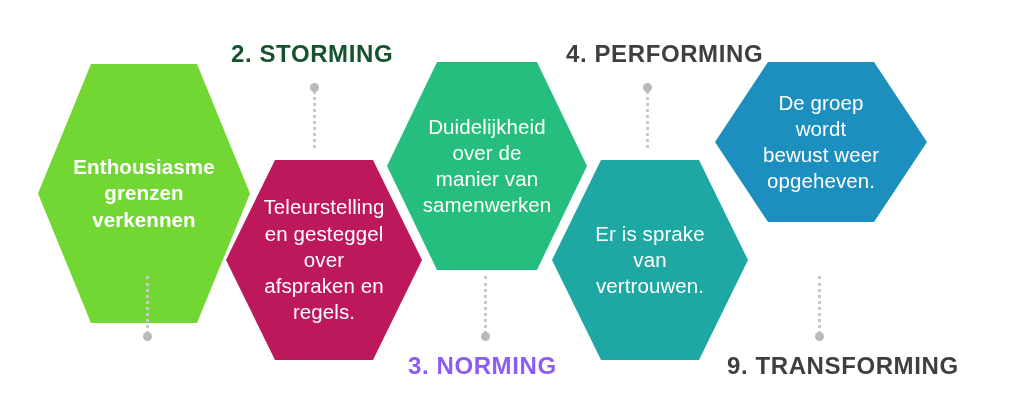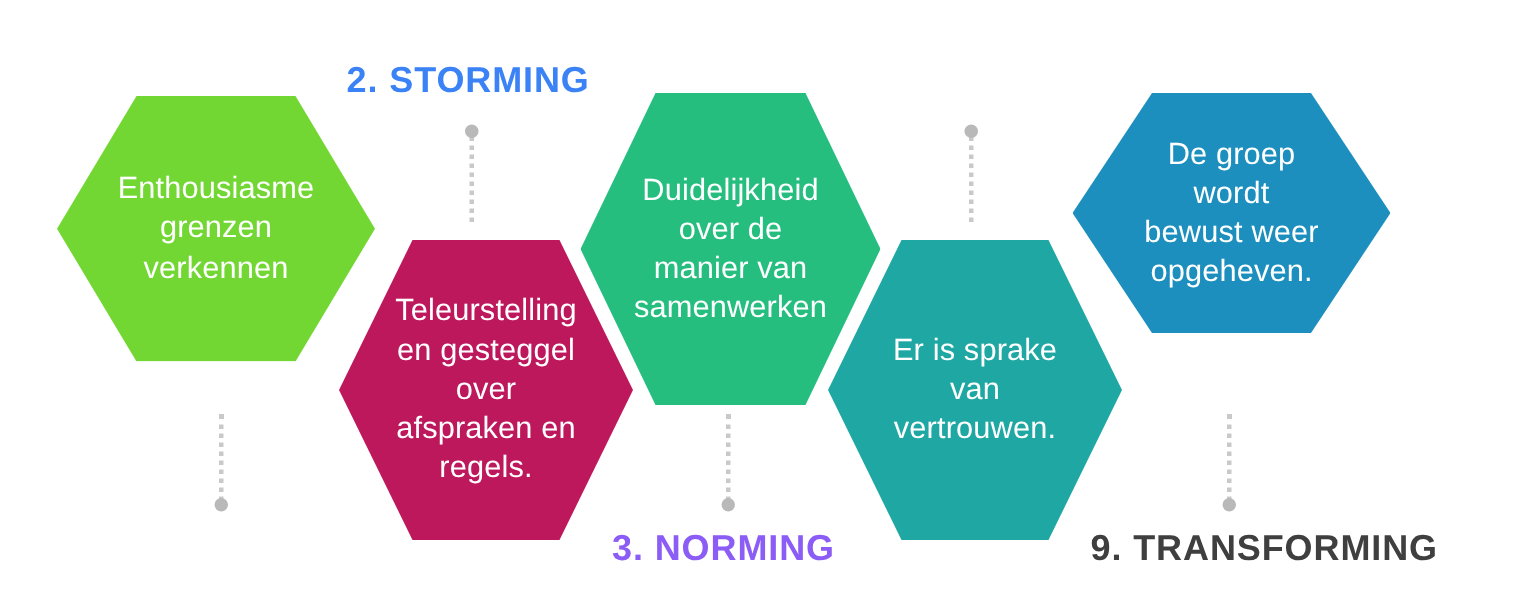--- a/index.html
+++ b/index.html
@@ -32,21 +32,21 @@
   .hex-text {
     color: #ffffff;
     text-align: center;
     line-height: 1.28;
     padding: 0 4px;
     white-space: pre-line;
     letter-spacing: 0.1px;
   }
 
   
-  #hex-1 { left: 38px;  top: 64px;  width: 212px; height: 177px; }
+  #hex-1 { left: 38px;  top: 64px;  width: 212px; height: 259px; font-weight: bold; }
   #hex-2 { left: 226px; top: 160px; width: 196px; height: 200px; }
   #hex-3 { left: 387px; top: 62px;  width: 200px; height: 208px; }
   #hex-4 { left: 552px; top: 160px; width: 196px; height: 200px; }
   #hex-5 { left: 715px; top: 62px;  width: 212px; height: 160px; }
 
   #hex-1 .hex-text { font-size: 20.5px; }
   #hex-2 .hex-text { font-size: 20.5px; }
   #hex-3 .hex-text { font-size: 20.5px; }
   #hex-4 .hex-text { font-size: 20.5px; }
   #hex-5 .hex-text { font-size: 20.5px; }
@@ -151,17 +151,18 @@
   </div>
   <div class="connector up" id="conn-4">
     <div class="dotline" style="border-left-color: rgb(201, 201, 201);"></div>
     <div class="knob"></div>
   </div>
   <div class="connector down" id="conn-5">
     <div class="dotline" style="border-left-color: rgb(201, 201, 201);"></div>
     <div class="knob"></div>
   </div>
 
-  <div class="stage-label" id="label-2" style="color: #3b82f6;">2. STORMING</div>
+  <div class="stage-label" id="label-2" style="color: #14532d;">2. STORMING</div>
   <div class="stage-label" id="label-3" style="color: #8b5cf6;">3. NORMING</div>
+  <div class="stage-label" id="label-4" style="color: rgb(63, 63, 63);">4. PERFORMING</div>
   <div class="stage-label" id="label-5" style="color: rgb(63, 63, 63);">9. TRANSFORMING</div>
 
 </div>
 
 </body></html>

